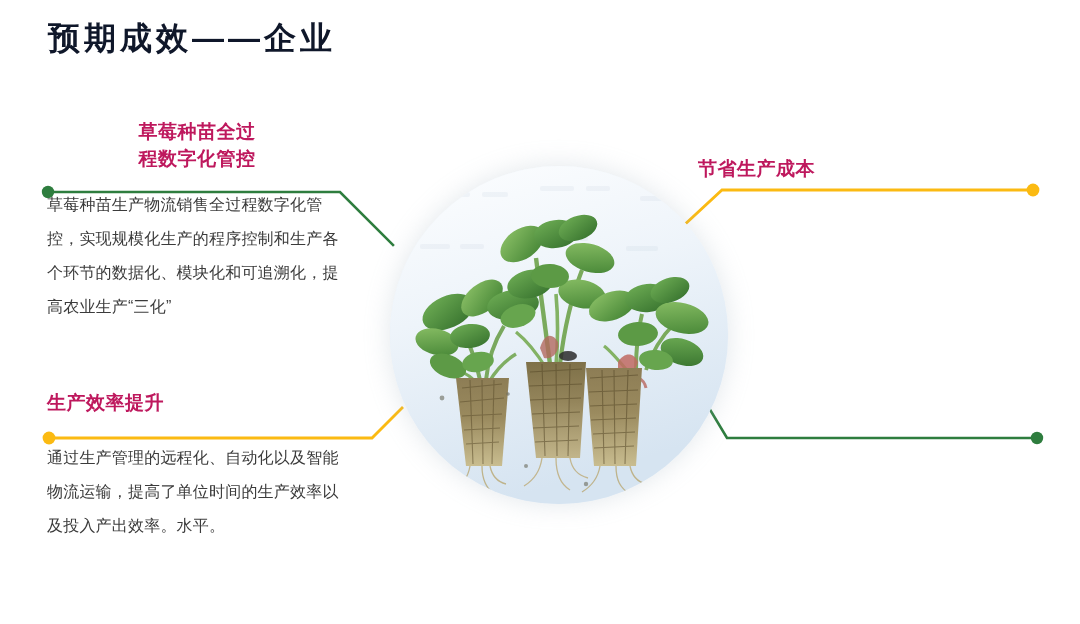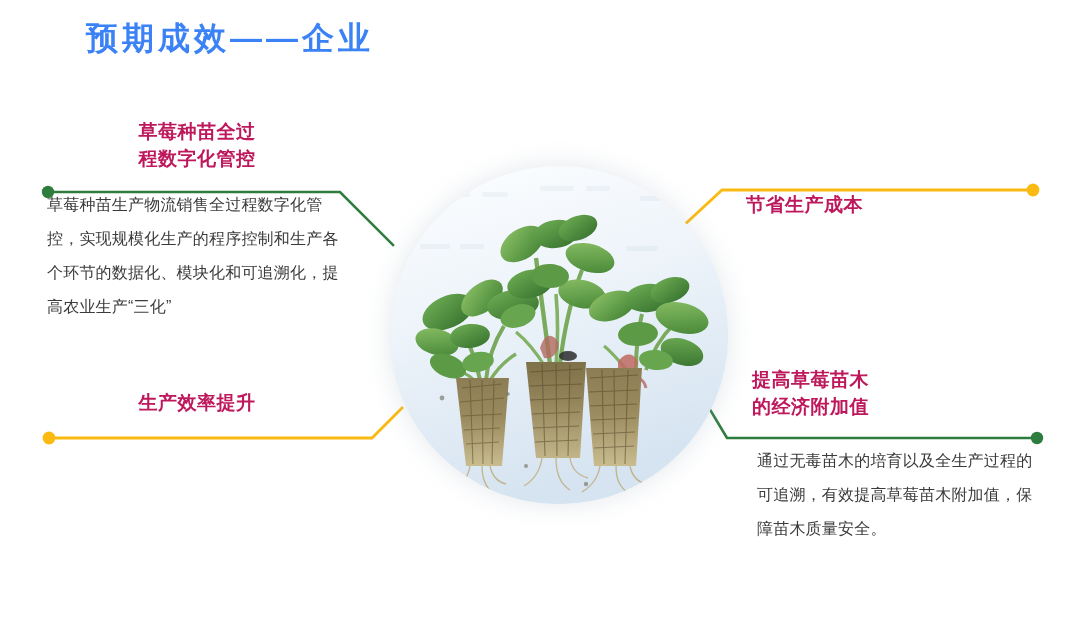--- a/index.html
+++ b/index.html
@@ -7,22 +7,22 @@
     width:1080px;height:624px;
     background:#ffffff;
     font-family:"Liberation Sans","DejaVu Sans",sans-serif;
     overflow:hidden;position:relative;
   }
   #stage{position:absolute;inset:0;width:1080px;height:624px;}
 
   
   .page-title{
     position:absolute;left:48px;top:18px;
-    font-size:32px;font-weight:bold;color:#3b82f6;
-    letter-spacing:4px;line-height:1.3;white-space:nowrap;margin-left:38px;
+    font-size:32px;font-weight:bold;color:#0f172a;
+    letter-spacing:4px;line-height:1.3;white-space:nowrap;
   }
 
   
   .connectors{position:absolute;left:0;top:0;width:1080px;height:624px;}
 
   
   .photo-circle{
     position:absolute;left:390px;top:166px;width:338px;height:338px;
     border-radius:50%;overflow:hidden;
     background:
@@ -42,25 +42,25 @@
     line-height:34px;letter-spacing:.2px;
   }
 
   
   #blk-tl{left:47px;top:118px;width:300px;}
   #blk-tl h3{text-align:center;}
   #blk-tl .body{margin-top:16px;width:296px;}
 
   
   #blk-bl{left:47px;top:389px;width:300px;}
-  #blk-bl h3{text-align:center;font-family:Liberation Serif, serif;}
+  #blk-bl h3{font-family:Liberation Serif, serif;}
   #blk-bl .body{margin-top:25px;width:296px;}
 
   
-  #blk-tr{left:746px;top:155px;width:306px;margin-top:36px;}
+  #blk-tr{left:698px;top:155px;width:306px;}
   #blk-tr h3{text-align:left;}
   #blk-tr .body{margin-top:23px;width:300px;margin-left:17px;}
 
   
   #blk-br{left:752px;top:366px;width:300px;}
   #blk-br h3{text-align:left;}
   #blk-br .body{margin-top:24px;width:288px;margin-left:5px;}
 </style>
 </head>
 <body>
@@ -253,27 +253,21 @@
   <div class="block" id="blk-tl">
     <h3>
       <span>草莓种苗全过</span><br>
       <span>程数字化管控</span>
     </h3>
     <p class="body">草莓种苗生产物流销售全过程数字化管控，实现规模化生产的程序控制和生产各个环节的数据化、模块化和可追溯化，提高农业生产“三化”</p>
   </div>
 
   <div class="block" id="blk-bl">
     <h3>生产效率提升</h3>
+    <p class="body">通过生产管理的远程化、自动化以及智能物流运输，提高了单位时间的生产效率以及投入产出效率。水平。</p>
   </div>
 
   <div class="block" id="blk-tr">
     <h3>节省生产成本</h3>
   </div>
 
-  <div class="block" id="blk-br">
-    <h3>
-      <span>提高草莓苗木</span><br>
-      <span>的经济附加值</span>
-    </h3>
-    <p class="body">通过无毒苗木的培育以及全生产过程的可追溯，有效提高草莓苗木附加值，保障苗木质量安全。</p>
-  </div>
 
 </div>
 
 </body></html>

